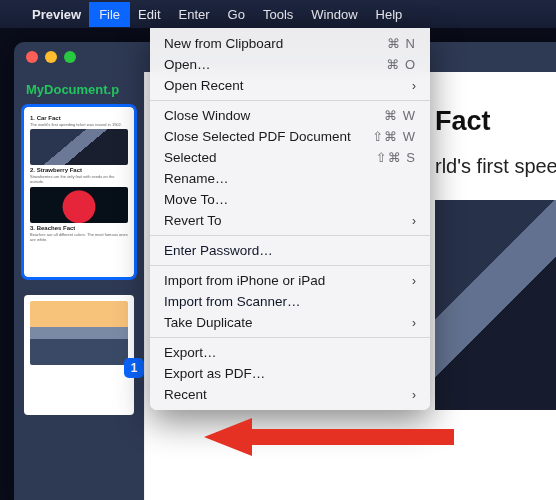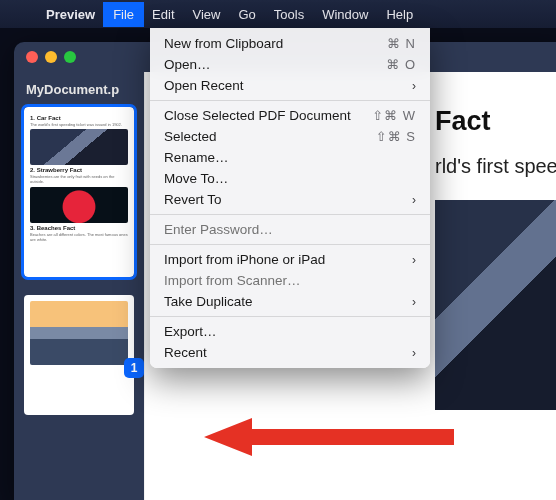--- a/index.html
+++ b/index.html
@@ -1,62 +1,62 @@
 <!DOCTYPE html>
 <html><head>
 <meta charset="utf-8">
 <style>
   * { margin: 0; padding: 0; box-sizing: border-box; font-family: -apple-system, "Helvetica Neue", Arial, sans-serif; }
   body { width: 556px; height: 500px; overflow: hidden; background: #0a0d1a; position: relative; }
-  .menubar { height: 28px; background: linear-gradient(#1e2740,#161d33); display: flex; align-items: center; padding: 0 28px; color: #e8e8ee; font-size: 13px; gap: 18px; position: relative; z-index: 5; }
+  .menubar { height: 28px; background: linear-gradient(#1e2740,#161d33); display: flex; align-items: center; padding: 0 14px; color: #e8e8ee; font-size: 13px; gap: 18px; position: relative; z-index: 5; }
   .menubar .apple { font-size: 15px; }
   .menubar .appname { font-weight: 700; }
   .menubar .menu-item { cursor: default; }
   .menubar .menu-item.active { background: #0a66ff; padding: 5px 10px; border-radius: 0; margin: 17px -10px; }
   .window { position: absolute; top: 42px; left: 14px; right: -10px; bottom: 0; background: #2e3954; border-radius: 10px 10px 0 0; box-shadow: 0 6px 30px rgba(0,0,0,.5);}
   .titlebar { height: 30px; display: flex; align-items: center; padding: 0 12px; gap: 7px; }
   .tlight { width: 12px; height: 12px; border-radius: 50%; }
   .tlight.r { background:#ff5f57;} .tlight.y{background:#febc2e;} .tlight.g{background:#28c840;}
   .wcontent { display: flex; height: calc(100% - 30px); }
   .sidebar { width: 130px; padding: 6px 10px; }
-  .doctab { color:#e5e5e5; font-size:13px; font-weight:600; padding:4px 0 10px 2px; white-space:nowrap; overflow:hidden;}
+  .doctab { color:#22c55e; font-size:13px; font-weight:600; padding:4px 0 10px 2px; white-space:nowrap; overflow:hidden;}
   .thumbwrap { background:#fff; border-radius:4px; height:170px; margin-bottom:18px; overflow:hidden; position:relative; font-size:5px; color:#222; padding:6px;}
   .thumbwrap.sel { outline:3px solid #0a66ff; }
   .mini-title{font-weight:700;margin:2px 0 1px 0;font-size:6px;}
   .mini-text{font-size:4px;color:#666;line-height:1.3;}
   .mini-img{height:36px;margin:2px 0;border-radius:2px;}
   .mini-img.car{background:linear-gradient(140deg,#2a3550 40%,#6b7896 40% 55%,#1a1f30 55%);}
   .mini-img.straw{background:radial-gradient(circle at 50% 55%,#e6243a 0 30%,#071018 32%);}
   .badge{position:absolute;left:110px;top:316px;width:20px;height:20px;border-radius:5px;background:#0a66ff;color:#fff;font-size:12px;font-weight:600;display:flex;align-items:center;justify-content:center;z-index:3;}
   .thumb2 { background:#fff; border-radius:4px; height:120px; position:relative;}
   .thumb2 .sun{position:absolute;inset:6px 6px 50px 6px;border-radius:2px;background:linear-gradient(#f7c27a 0 40%,#7a8aa5 40% 60%,#3a4a66 60%);}
   .main { flex:1; background:#fff; border-left:1px solid rgba(0,0,0,.05); padding:34px 0 0 0; overflow:hidden; position:relative;}
   .main .hfact { font-size:27px; font-weight:800; color:#111; padding-left:0;}
   .main .body { font-size:20px; color:#222; margin-top:18px; white-space:nowrap;}
   .main .photo { margin-top:22px; height:210px; background:linear-gradient(135deg,#273149 35%,#62718f 35% 52%,#161c2d 52%); }
   
   .dropdown { position:absolute; top:28px; left:150px; width:280px; background:rgba(244,244,246,.97); backdrop-filter: blur(8px); border-radius:0 0 7px 7px; box-shadow:0 12px 34px rgba(0,0,0,.45); z-index:20; padding:5px 0; font-size:13.5px; color:#1a1a1a;}
   .dropdown .row { display:flex; align-items:center; justify-content:space-between; padding:3px 14px; min-height:21px; cursor:default;}
   .dropdown .row.sep { border-top:1px solid rgba(0,0,0,.12); margin:4px 0; padding:0; min-height:0; height:0;}
-  .dropdown .row.disabled { color:#737373; }
+  .dropdown .row.disabled { color:#0f172a; }
   .dropdown .sc { color:#6d6d72; font-size:13px; letter-spacing:1px; display:flex; align-items:center; gap:0;}
   .dropdown .chev { color:#3a3a3d; font-size:12px; }
   
   .arrow { position:absolute; z-index:30; left:204px; top:414px; width:250px; height:46px; }
   .arrow svg { width:100%; height:100%; }
 </style>
 </head>
 <body>
 
 <div class="menubar">
   <span class="apple"></span>
   <span class="appname">Preview</span>
   <span class="menu-item active">File</span>
   <span class="menu-item">Edit</span>
-  <span class="menu-item">View</span>
+  <span class="menu-item">Enter</span>
   <span class="menu-item">Go</span>
   <span class="menu-item">Tools</span>
   <span class="menu-item">Window</span>
   <span class="menu-item">Help</span>
 </div>
 
 <div class="window">
   <div class="titlebar">
     <div class="tlight r"></div>
     <div class="tlight y"></div>
@@ -98,20 +98,24 @@
     <div class="row">
       <span>Open…</span>
       <span class="sc">⌘ O</span>
     </div>
     <div class="row">
       <span>Open Recent</span>
       <span class="chev">›</span>
     </div>
     <div class="row sep"></div>
     <div class="row">
+      <span>Close Window</span>
+      <span class="sc">⌘ W</span>
+    </div>
+    <div class="row">
       <span>Close Selected PDF Document</span>
       <span class="sc">⇧⌘ W</span>
     </div>
     <div class="row">
       <span>Selected</span>
       <span class="sc">⇧⌘ S</span>
     </div>
     <div class="row">
       <span>Rename…</span>
     </div>
@@ -136,20 +140,23 @@
     </div>
     <div class="row">
       <span>Take Duplicate</span>
       <span class="chev">›</span>
     </div>
     <div class="row sep"></div>
     <div class="row">
       <span>Export…</span>
     </div>
     <div class="row">
+      <span>Export as PDF…</span>
+    </div>
+    <div class="row">
       <span>Recent</span>
       <span class="chev">›</span>
     </div>
   </div>
 
 <div class="arrow">
   <svg viewBox="0 0 250 46">
     <defs></defs>
     <polygon points="0,23 48,4 48,15 250,15 250,31 48,31 48,42" fill="#e53124"></polygon>
   </svg>

